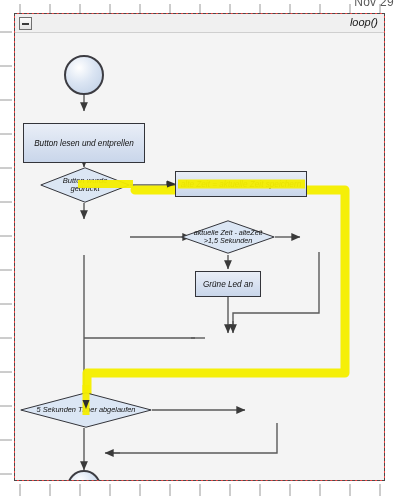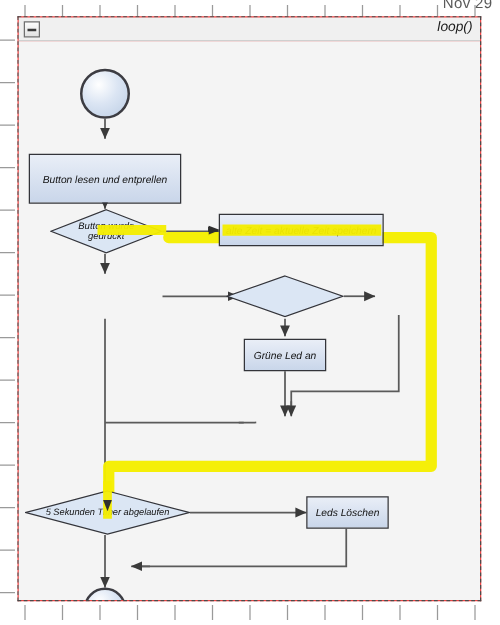--- a/index.html
+++ b/index.html
@@ -320,38 +320,36 @@
 
       <div class="node box" style="left:160px; top:138px; width:132px; height:26px;">
         <span>alte Zeit = aktuelle Zeit speichern</span>
       </div>
 
 
       <div class="node diamond" style="left:166px; top:187px; width:94px; height:34px;">
         <svg class="dshape" viewBox="0 0 94 34" preserveAspectRatio="none">
           <polygon points="47,0.8 93.2,17 47,33.2 0.8,17" fill="#dbe6f4" stroke="#33343a" stroke-width="1"></polygon>
         </svg>
+        <span class="dlabel" style="white-space:normal; width:82px; font-size:7.2px;">aktuelle Zeit - alteZeit &gt;1,5 Sekunden</span>
       </div>
 
 
       <div class="node box" style="left:180px; top:238px; width:66px; height:26px;align-items:center;">
         <span>Grüne Led an</span>
       </div>
 
 
       <div class="node diamond" style="left:5px; top:359px; width:132px; height:36px;">
         <svg class="dshape" viewBox="0 0 132 36" preserveAspectRatio="none">
           <polygon points="66,0.8 131.2,18 66,35.2 0.8,18" fill="#dbe6f4" stroke="#33343a" stroke-width="1"></polygon>
         </svg>
         <span class="dlabel" style="white-space:nowrap; font-size:7.4px;">5 Sekunden Timer abgelaufen</span>
       </div>
 
-      <div class="node box" style="left:230px; top:364px; width:66px; height:26px;">
-        <span>Leds Löschen</span>
-      </div>
 
       <div class="node terminator" style="left:52px; top:437px; width:34px; height:34px;"></div>
 
       <svg class="hl" style="z-index:7; pointer-events:none;">
 
         <line x1="163" y1="151" x2="290" y2="151" stroke="#f5ee00" stroke-width="9" opacity="0.95"></line>
 
         <line x1="63" y1="151" x2="118" y2="151" stroke="#f5ee00" stroke-width="8" opacity="0.95"></line>
 
         <line x1="71" y1="352" x2="71" y2="382" stroke="#f5ee00" stroke-width="7" opacity="0.95"></line>

